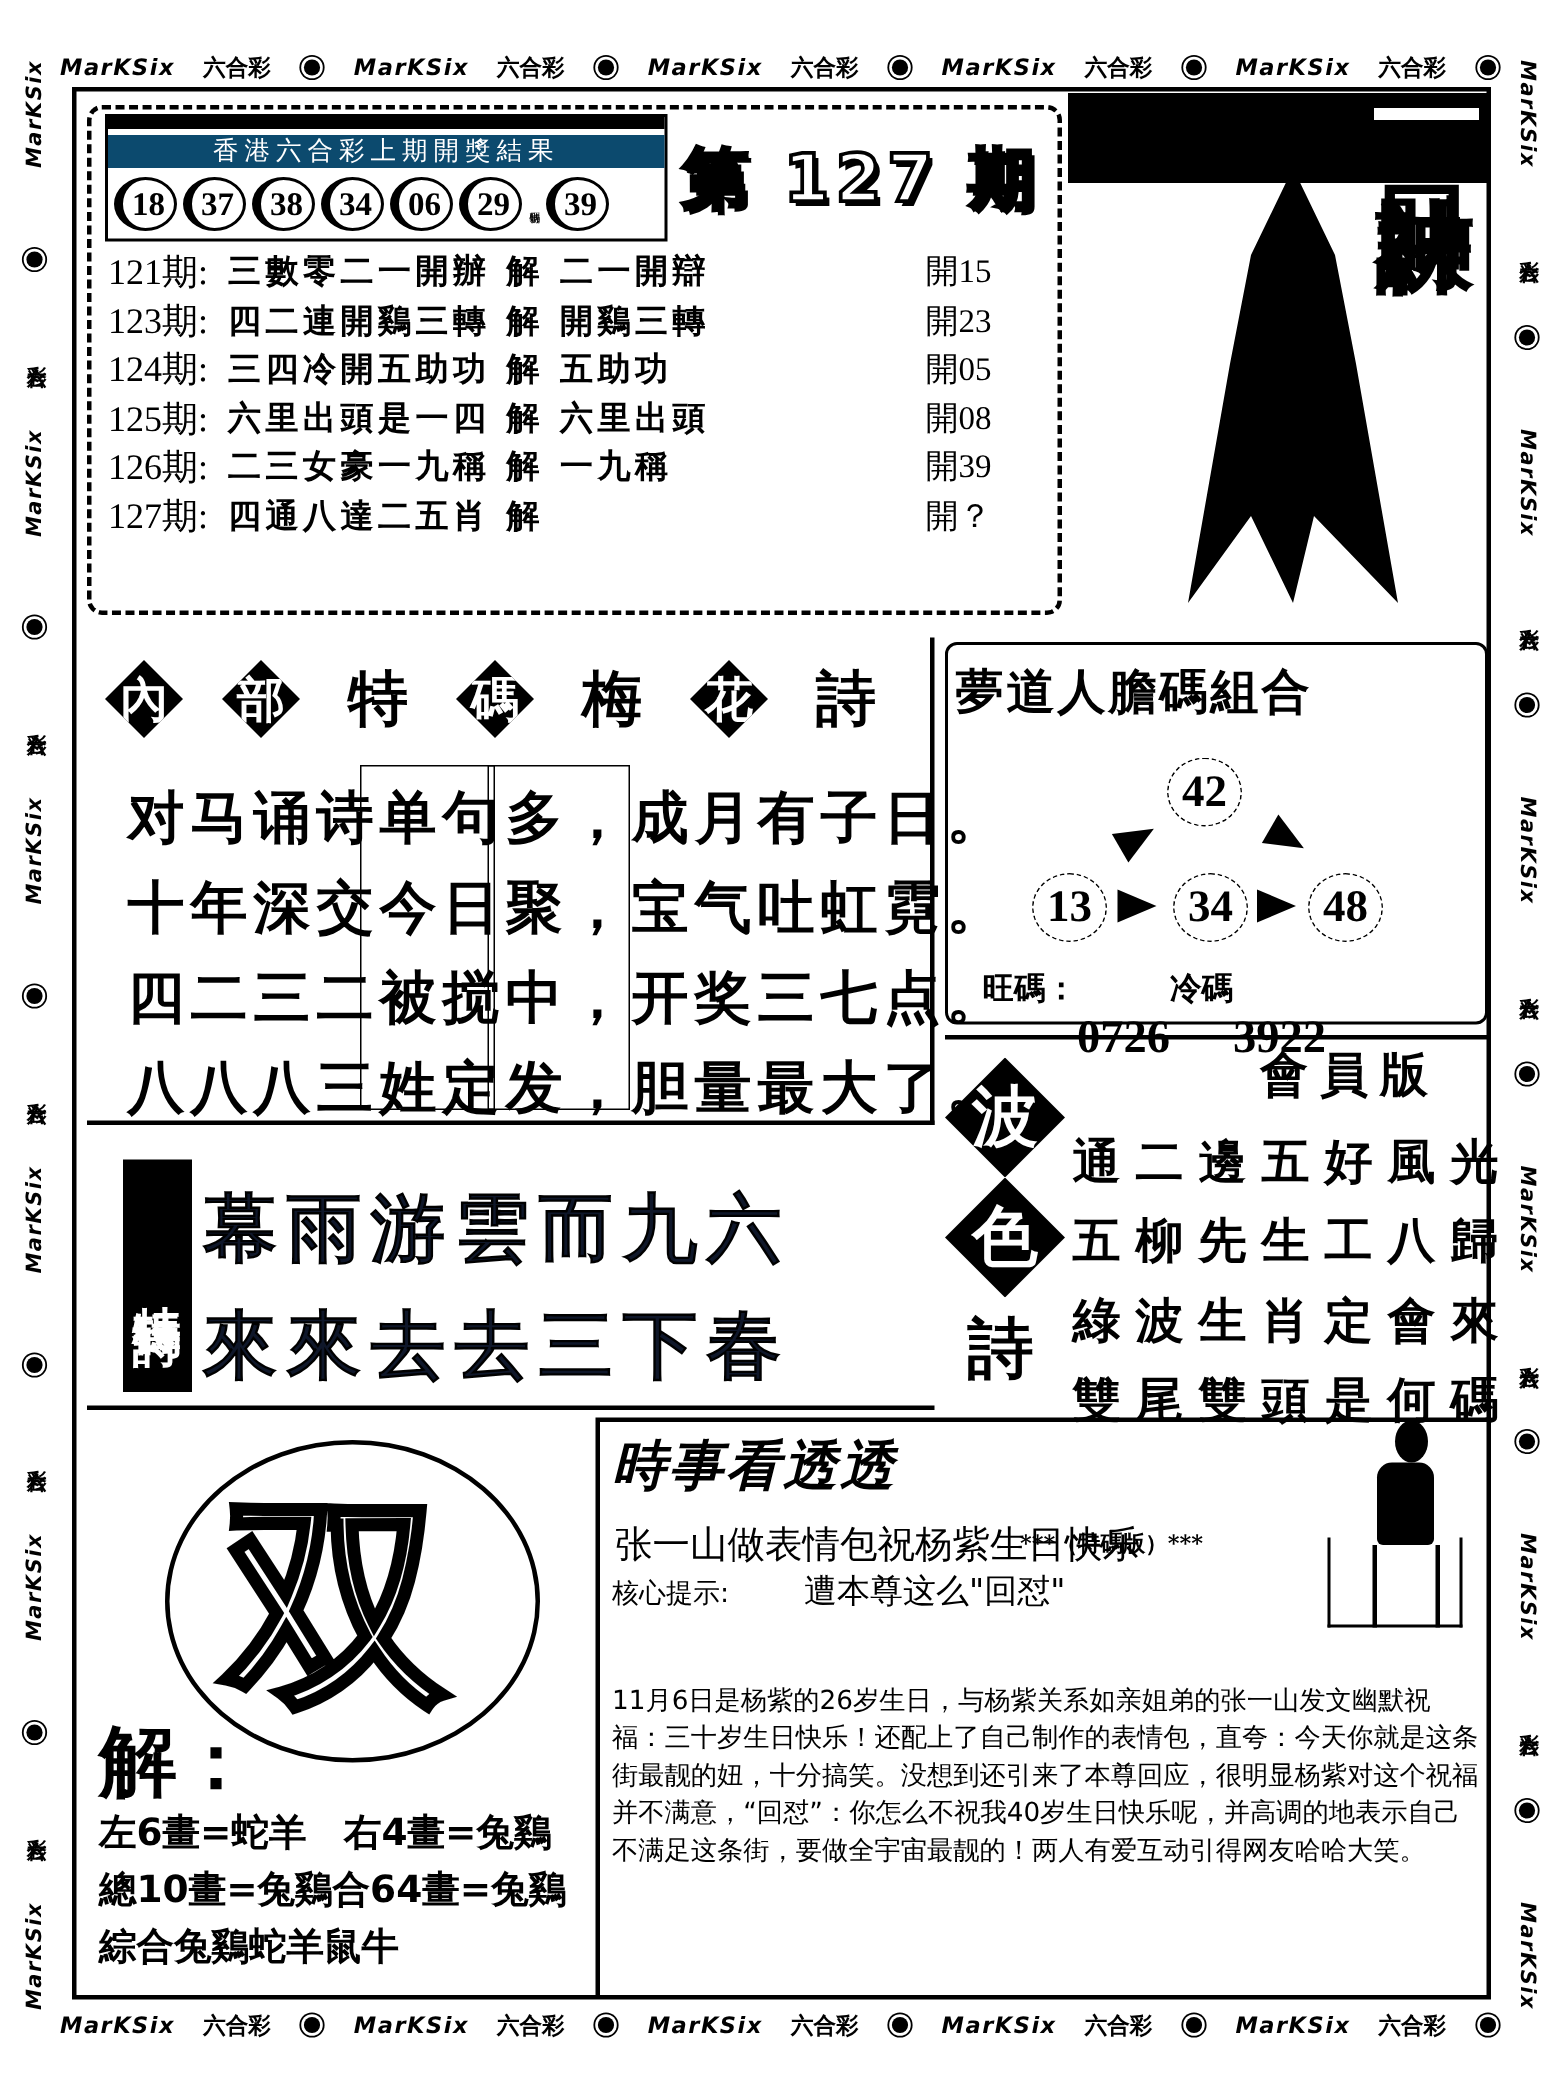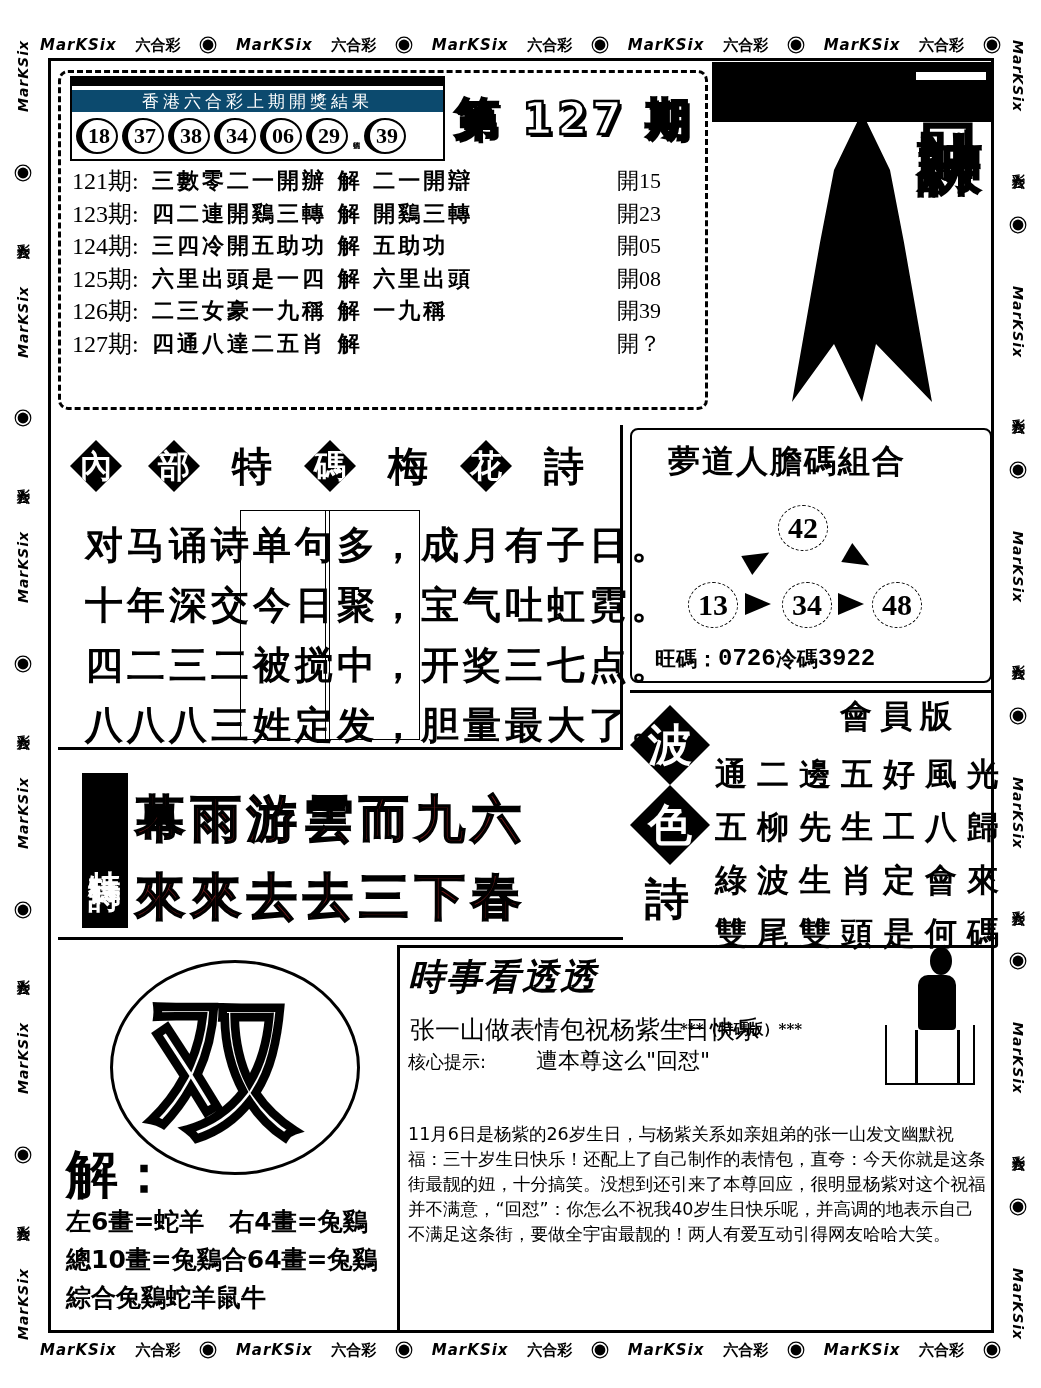--- a/index.html
+++ b/index.html
@@ -56,41 +56,41 @@
   .sec2 { position: absolute; left: 58px; top: 425px; width: 565px; height: 325px; border-bottom: 3px solid #000; border-right: 3px solid #000; }
   .plum-title { position: absolute; left: 70px; top: 440px; display: flex; gap: 26px; font-size: 40px; font-weight: bold; }
   .diamond { display: inline-block; width: 52px; height: 52px; background: #000; color: #fff; text-align: center; line-height: 52px; transform: rotate(0deg);
              clip-path: polygon(50% 0, 100% 50%, 50% 100%, 0 50%); font-size: 32px; }
   .plain-ch { width: 52px; text-align: center; line-height: 52px; }
   .poem { position: absolute; left: 85px; top: 515px; font-size: 38px; font-weight: bold; line-height: 60px; letter-spacing: 4px; font-family: "DejaVu Serif", serif; }
   .overlay-box { position: absolute; border: 1.5px solid #000; }
 
   
   .combo { position: absolute; left: 630px; top: 428px; width: 362px; height: 255px; border: 2px solid #000; border-radius: 8px; }
-  .combo-title { position: absolute; left: 668px; top: 440px; font-size: 32px; font-weight: bold; letter-spacing: 2px; }
+  .combo-title { position: absolute; left: 637px; top: 440px; font-size: 32px; font-weight: bold; letter-spacing: 2px; }
   .cball { position: absolute; width: 50px; height: 46px; border-radius: 50%; border: 1.5px dashed #000;
            font-family: "Liberation Serif", serif; font-weight: bold; font-size: 30px; text-align: center; line-height: 44px; }
   .arrow { position: absolute; width: 0; height: 0; border-top: 11px solid transparent; border-bottom: 11px solid transparent; border-left: 26px solid #000; }
   .hotcold { position: absolute; left: 655px; top: 645px; font-size: 21px; font-weight: bold; display: flex; font-family: "DejaVu Sans", sans-serif; }
-  .hotcold .num { font-family: Liberation Mono, monospace; font-size: 24px; }
+  .hotcold .num { font-family: Liberation Serif, serif; font-size: 31px; margin-top: 28px; }
 
   
   .wave { position: absolute; left: 630px; top: 690px; width: 362px; height: 250px; border-top: 3px solid #000; }
   .wave-diamond { position: absolute; width: 80px; height: 80px; background: #000; color: #fff; font-size: 44px; font-weight: bold;
                   clip-path: polygon(50% 0, 100% 50%, 50% 100%, 0 50%); text-align: center; line-height: 80px; }
   .wave-poem-ch { position: absolute; font-size: 44px; font-weight: bold; }
   .member { position: absolute; left: 840px; top: 695px; font-size: 32px; font-weight: bold; letter-spacing: 8px; }
   .wave-lines { position: absolute; left: 715px; top: 748px; font-size: 32px; font-weight: bold; line-height: 53px; letter-spacing: 10px; }
 
   
   .spoem { position: absolute; left: 58px; top: 755px; width: 565px; height: 185px; border-bottom: 3px solid #000; }
   .spoem-lbl { position: absolute; left: 82px; top: 773px; width: 46px; height: 155px; background: #000; color: #fff;
                font-size: 32px; font-weight: bold; writing-mode: vertical-rl; text-align: center; line-height: 46px; letter-spacing: 4px; }
-  .spoem-lines { position: absolute; left: 135px; top: 780px; font-size: 50px; font-weight: bold; line-height: 78px; letter-spacing: 6px;
-                 color: #7f1d1d; -webkit-text-stroke: 1.6px #000; font-family: "DejaVu Sans", sans-serif; }
+  .spoem-lines { position: absolute; left: 135px; top: 780px; font-size: 50px; font-weight: normal; line-height: 78px; letter-spacing: 6px;
+                 color: #0f172a; -webkit-text-stroke: 1.6px #000; font-family: "DejaVu Sans", sans-serif; }
 
   
   .emblem { position: absolute; left: 110px; top: 960px; width: 250px; height: 215px; border-radius: 50%; border: 3px solid #000; }
   .emblem-char { position: absolute; left: 150px; top: 985px; font-size: 150px; font-weight: bold; color: #fff;
                  -webkit-text-stroke: 4px #000; font-family: "DejaVu Sans", sans-serif; line-height: 170px; }
   .jie { position: absolute; left: 66px; top: 1140px; font-size: 52px; font-weight: bold; }
   .answer { position: absolute; left: 66px; top: 1203px; font-size: 25px; font-weight: bold; line-height: 38px; font-family: "DejaVu Sans", sans-serif; }
   .divider-v { position: absolute; left: 397px; top: 945px; width: 3px; height: 385px; background: #000; }
   .divider-h { position: absolute; left: 400px; top: 945px; width: 594px; height: 3px; background: #000; }
 

